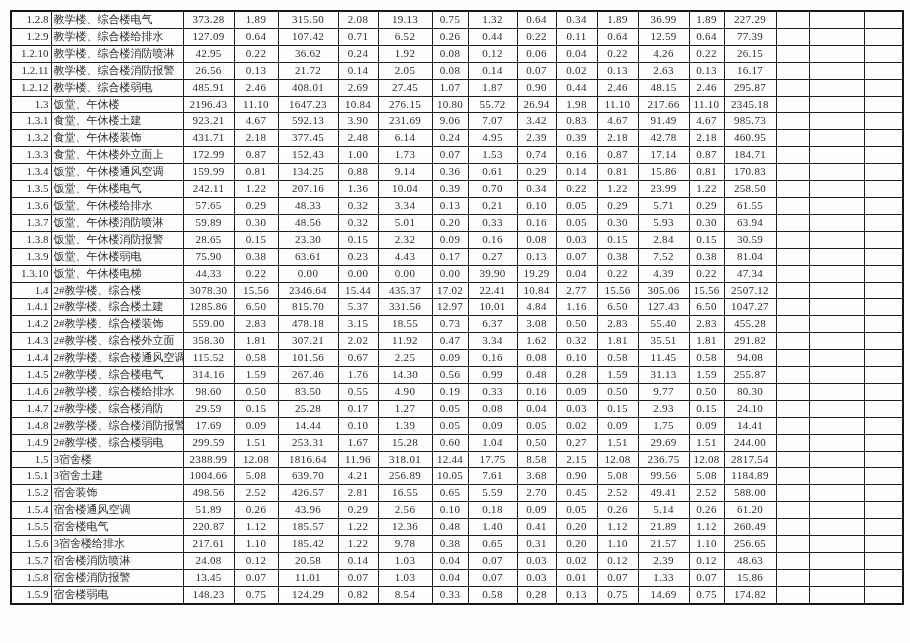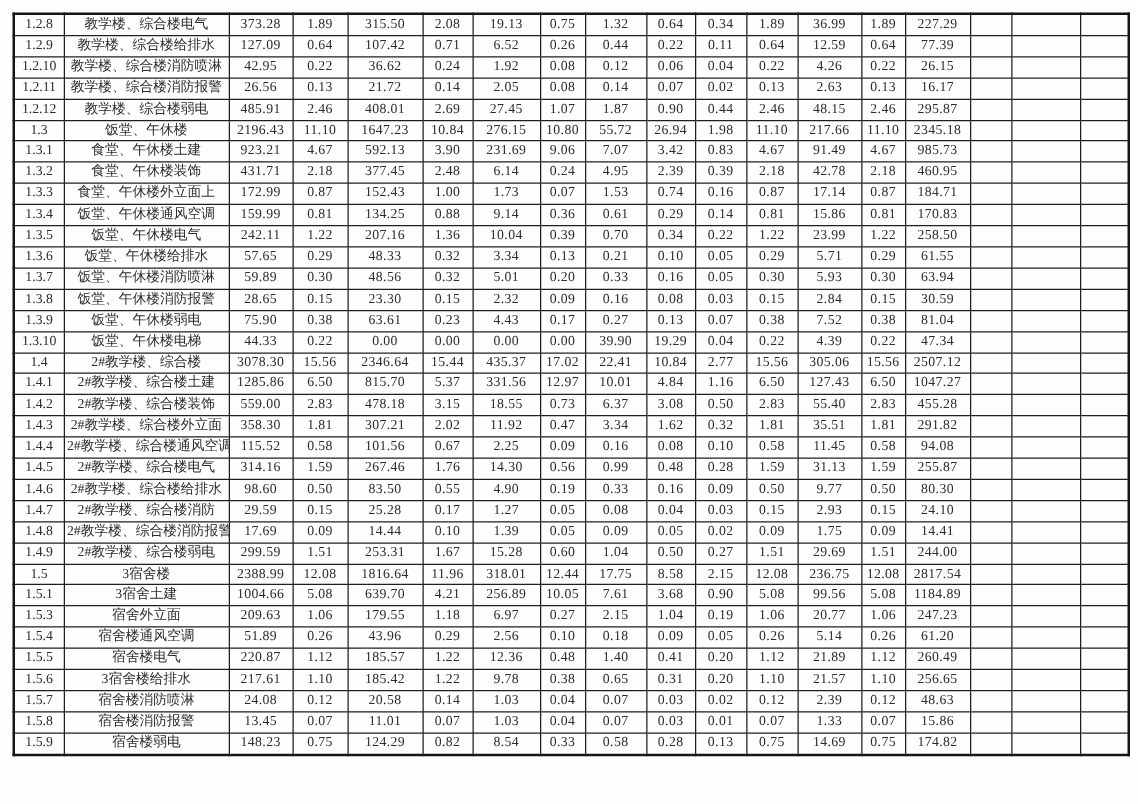--- a/index.html
+++ b/index.html
@@ -29,25 +29,25 @@
   table.cost-table td {
     border: 1px solid #1f1f1f;
     height: 15.9px;
     padding: 0 2px;
     overflow: hidden;
     white-space: nowrap;
     line-height: 15.9px;
     vertical-align: middle;
   }
   td.code-cell {
-    text-align: center;
+    text-align: right;
     padding-left: 3px;
   }
   td.item-cell {
-    text-align: center;
+    text-align: left;
     padding-left: 3px;
   }
   td.num-cell {
     text-align: center;
     letter-spacing: 0.3px;
     padding: 0 1px;
   }
   td.empty-cell {
     background: #fefefe;
   }
@@ -632,35 +632,35 @@
           <td class="num-cell">0.90</td>
           <td class="num-cell">5.08</td>
           <td class="num-cell">99.56</td>
           <td class="num-cell">5.08</td>
           <td class="num-cell">1184.89</td>
           <td class="empty-cell"></td>
           <td class="empty-cell"></td>
           <td class="empty-cell"></td>
         </tr>
         <tr>
-          <td class="code-cell">1.5.3</td>
-          <td class="item-cell">宿舍外立面</td>
-          <td class="num-cell">209.63</td>
-          <td class="num-cell">1.06</td>
-          <td class="num-cell">179.55</td>
-          <td class="num-cell">1.18</td>
-          <td class="num-cell">6.97</td>
-          <td class="num-cell">0.27</td>
-          <td class="num-cell">2.15</td>
-          <td class="num-cell">1.04</td>
-          <td class="num-cell">0.19</td>
-          <td class="num-cell">1.06</td>
-          <td class="num-cell">20.77</td>
-          <td class="num-cell">1.06</td>
-          <td class="num-cell">247.23</td>
+          <td class="code-cell">1.5.2</td>
+          <td class="item-cell">宿舍装饰</td>
+          <td class="num-cell">498.56</td>
+          <td class="num-cell">2.52</td>
+          <td class="num-cell">426.57</td>
+          <td class="num-cell">2.81</td>
+          <td class="num-cell">16.55</td>
+          <td class="num-cell">0.65</td>
+          <td class="num-cell">5.59</td>
+          <td class="num-cell">2.70</td>
+          <td class="num-cell">0.45</td>
+          <td class="num-cell">2.52</td>
+          <td class="num-cell">49.41</td>
+          <td class="num-cell">2.52</td>
+          <td class="num-cell">588.00</td>
           <td class="empty-cell"></td>
           <td class="empty-cell"></td>
           <td class="empty-cell"></td>
         </tr>
         <tr>
           <td class="code-cell">1.5.4</td>
           <td class="item-cell">宿舍楼通风空调</td>
           <td class="num-cell">51.89</td>
           <td class="num-cell">0.26</td>
           <td class="num-cell">43.96</td>

